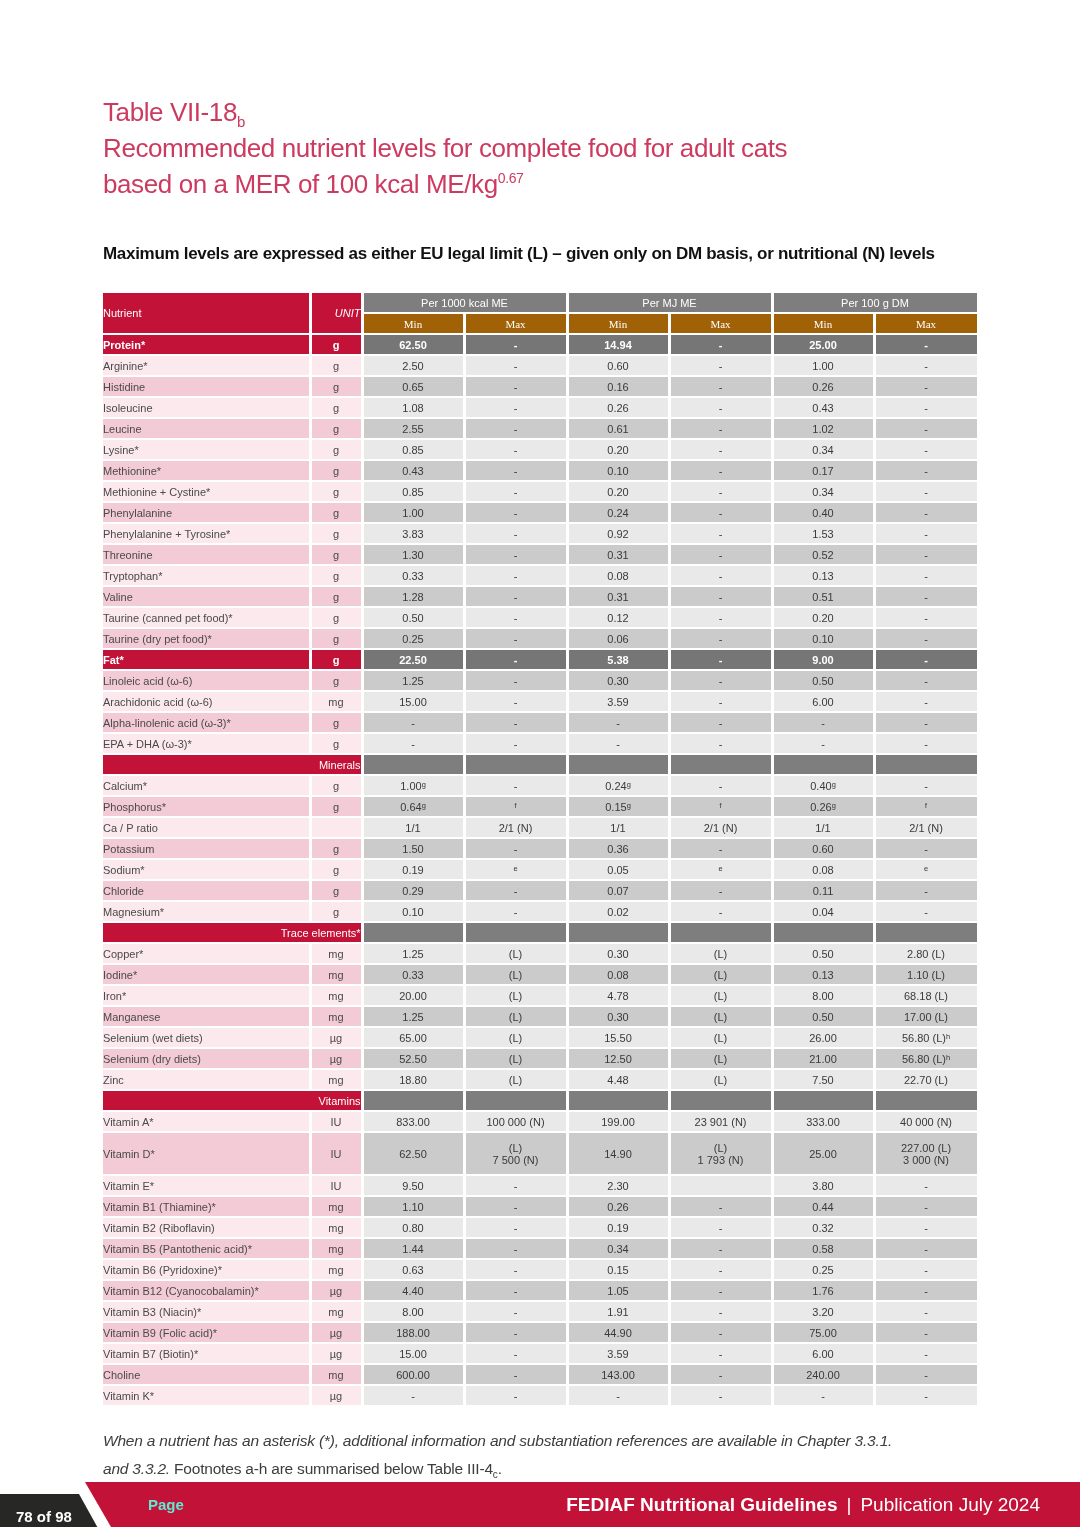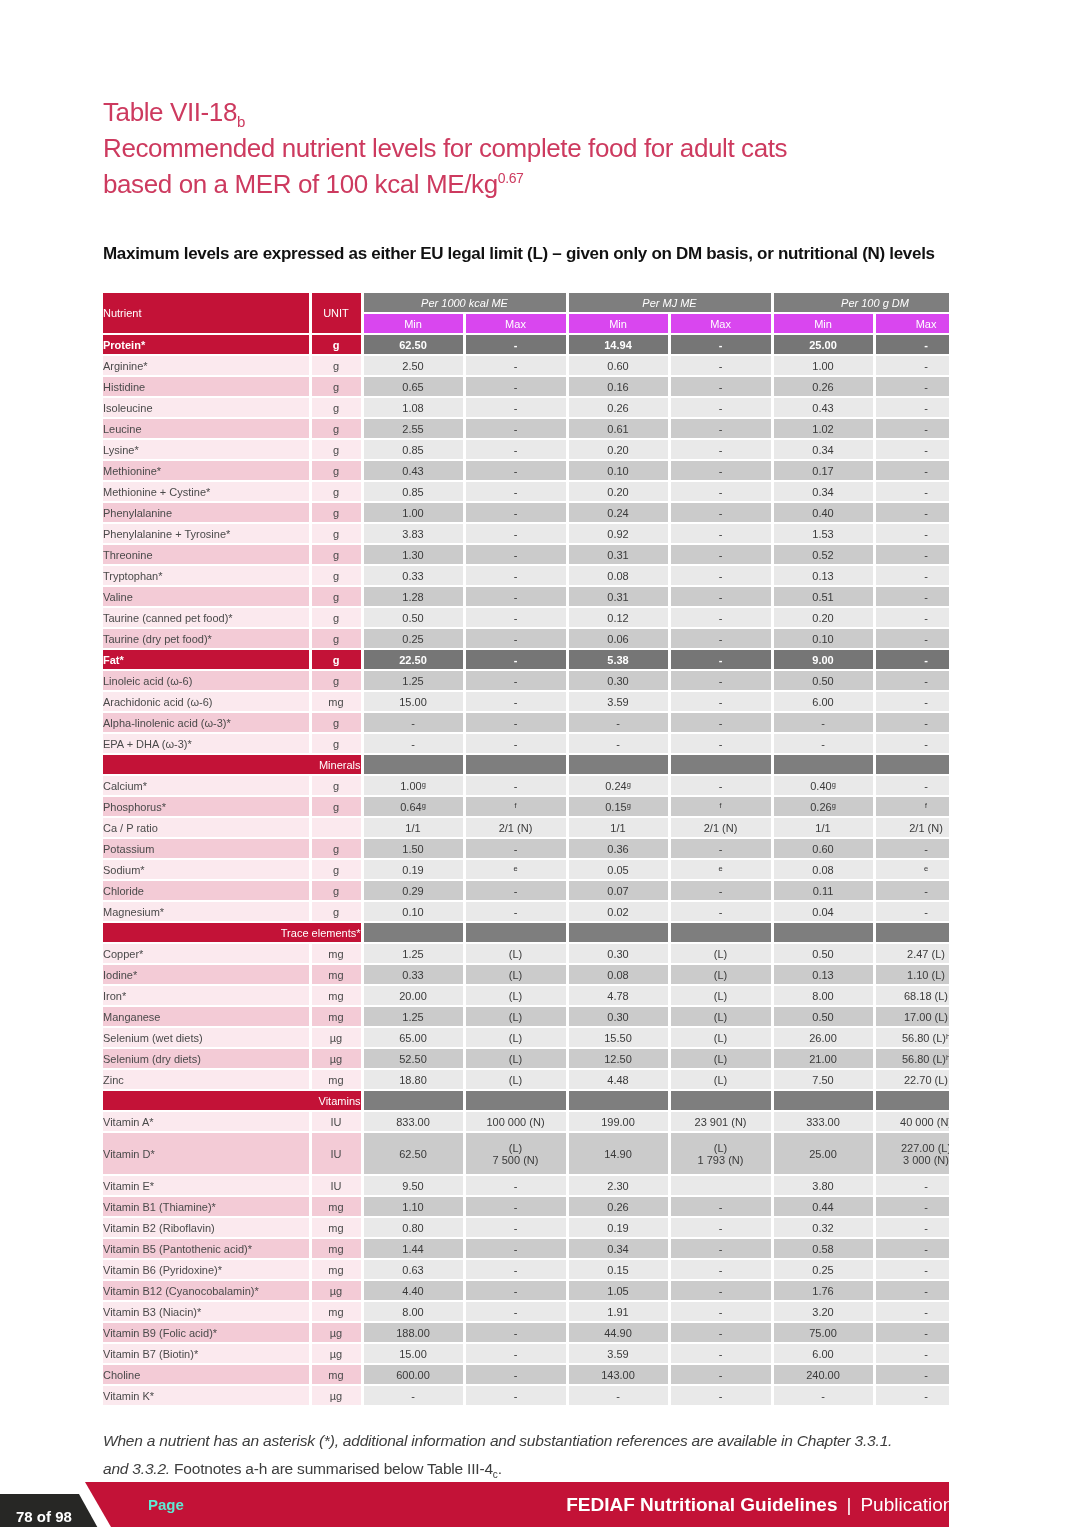--- a/index.html
+++ b/index.html
@@ -1,17 +1,17 @@
 <!DOCTYPE html>
 <html><head>
 <meta charset="utf-8">
 <style>
   html,body{margin:0;padding:0;background:#fff;}
   .page{
-    position:relative; width:949px; height:1527px; background:#ffffff; overflow:hidden;
+    position:relative; width:1080px; height:1527px; background:#ffffff; overflow:hidden;
     font-family:"Liberation Sans","DejaVu Sans",sans-serif; color:#3c3c3c;
   }
   
   .title-block{
     position:absolute; left:103px; top:94px; width:900px;
     color:#cd3a5f; font-size:26px; line-height:36px; font-weight:400; letter-spacing:-0.4px;
   }
   .title-block sub{font-size:15px; line-height:0;}
   .title-block sup{font-size:14px; line-height:0;}
   
@@ -23,23 +23,23 @@
   table.nutri{
     position:absolute; left:103px; top:293px; width:875px;
     border-collapse:collapse; table-layout:fixed;
   }
   table.nutri td, table.nutri th{
     border-right:3px solid #fff; border-bottom:2px solid #fff;
     font-size:11px; font-weight:400; padding:0; overflow:hidden;
     height:19px; vertical-align:middle;
   }
   th.h-nutrient{background:var(--red); color:#fff; text-align:left; padding-left:12px; font-weight:bold; font-size:12px;}
-  th.h-unit{background:var(--red); color:#fff; text-align:center; font-weight:bold; font-size:11px; border-right:5px solid #fff;}
-  th.h-group{background:#7e7e7e; color:#fff; text-align:center; font-weight:bold; font-size:12px; height:22px;font-style:italic;}
-  th.h-mm{background:#d946ef; color:#fff; text-align:center; font-weight:bold; font-size:11px; height:22px;}
+  th.h-unit{background:var(--red); color:#fff; text-align:right; font-weight:bold; font-size:11px; border-right:5px solid #fff;font-style:italic;}
+  th.h-group{background:#7e7e7e; color:#fff; text-align:center; font-weight:bold; font-size:12px; height:22px;}
+  th.h-mm{background:#a16207; color:#fff; text-align:center; font-weight:bold; font-size:11px; height:22px;font-family:Liberation Serif, serif;}
   td.lab{text-align:left; padding-left:12px; color:#4a4a4a;}
   td.unit{text-align:center; color:#4a4a4a; border-right:5px solid #fff;}
   td.val{text-align:center; color:#3a3a3a; white-space:pre-line;}
   .sh-a td.lab,.sh-a td.unit{background:#fbe9ee;}
   .sh-b td.lab,.sh-b td.unit{background:#f3cbd6;margin-left:26px;}
   .sh-a td.val{background:#e9e9e9;}
   .sh-b td.val{background:#cbcbcb;}
   tr.hl td.lab, tr.hl td.unit{background:var(--red); color:#fff; font-weight:bold;}
   tr.hl td.val{background:#767676; color:#fff; font-weight:bold;}
   td.sec{background:var(--red); color:#fff; font-weight:bold; text-align:right; padding-left:12px; font-size:11.5px; border-right:5px solid #fff;}
@@ -395,21 +395,21 @@
           <td class="secv"></td>
         </tr>
         <tr class="sh-a">
           <td class="lab">Copper*</td>
           <td class="unit">mg</td>
           <td class="val">1.25</td>
           <td class="val">(L)</td>
           <td class="val">0.30</td>
           <td class="val">(L)</td>
           <td class="val">0.50</td>
-          <td class="val">2.47 (L)</td>
+          <td class="val">2.80 (L)</td>
         </tr>
         <tr class="sh-b">
           <td class="lab">Iodine*</td>
           <td class="unit">mg</td>
           <td class="val">0.33</td>
           <td class="val">(L)</td>
           <td class="val">0.08</td>
           <td class="val">(L)</td>
           <td class="val">0.13</td>
           <td class="val">1.10 (L)</td>

